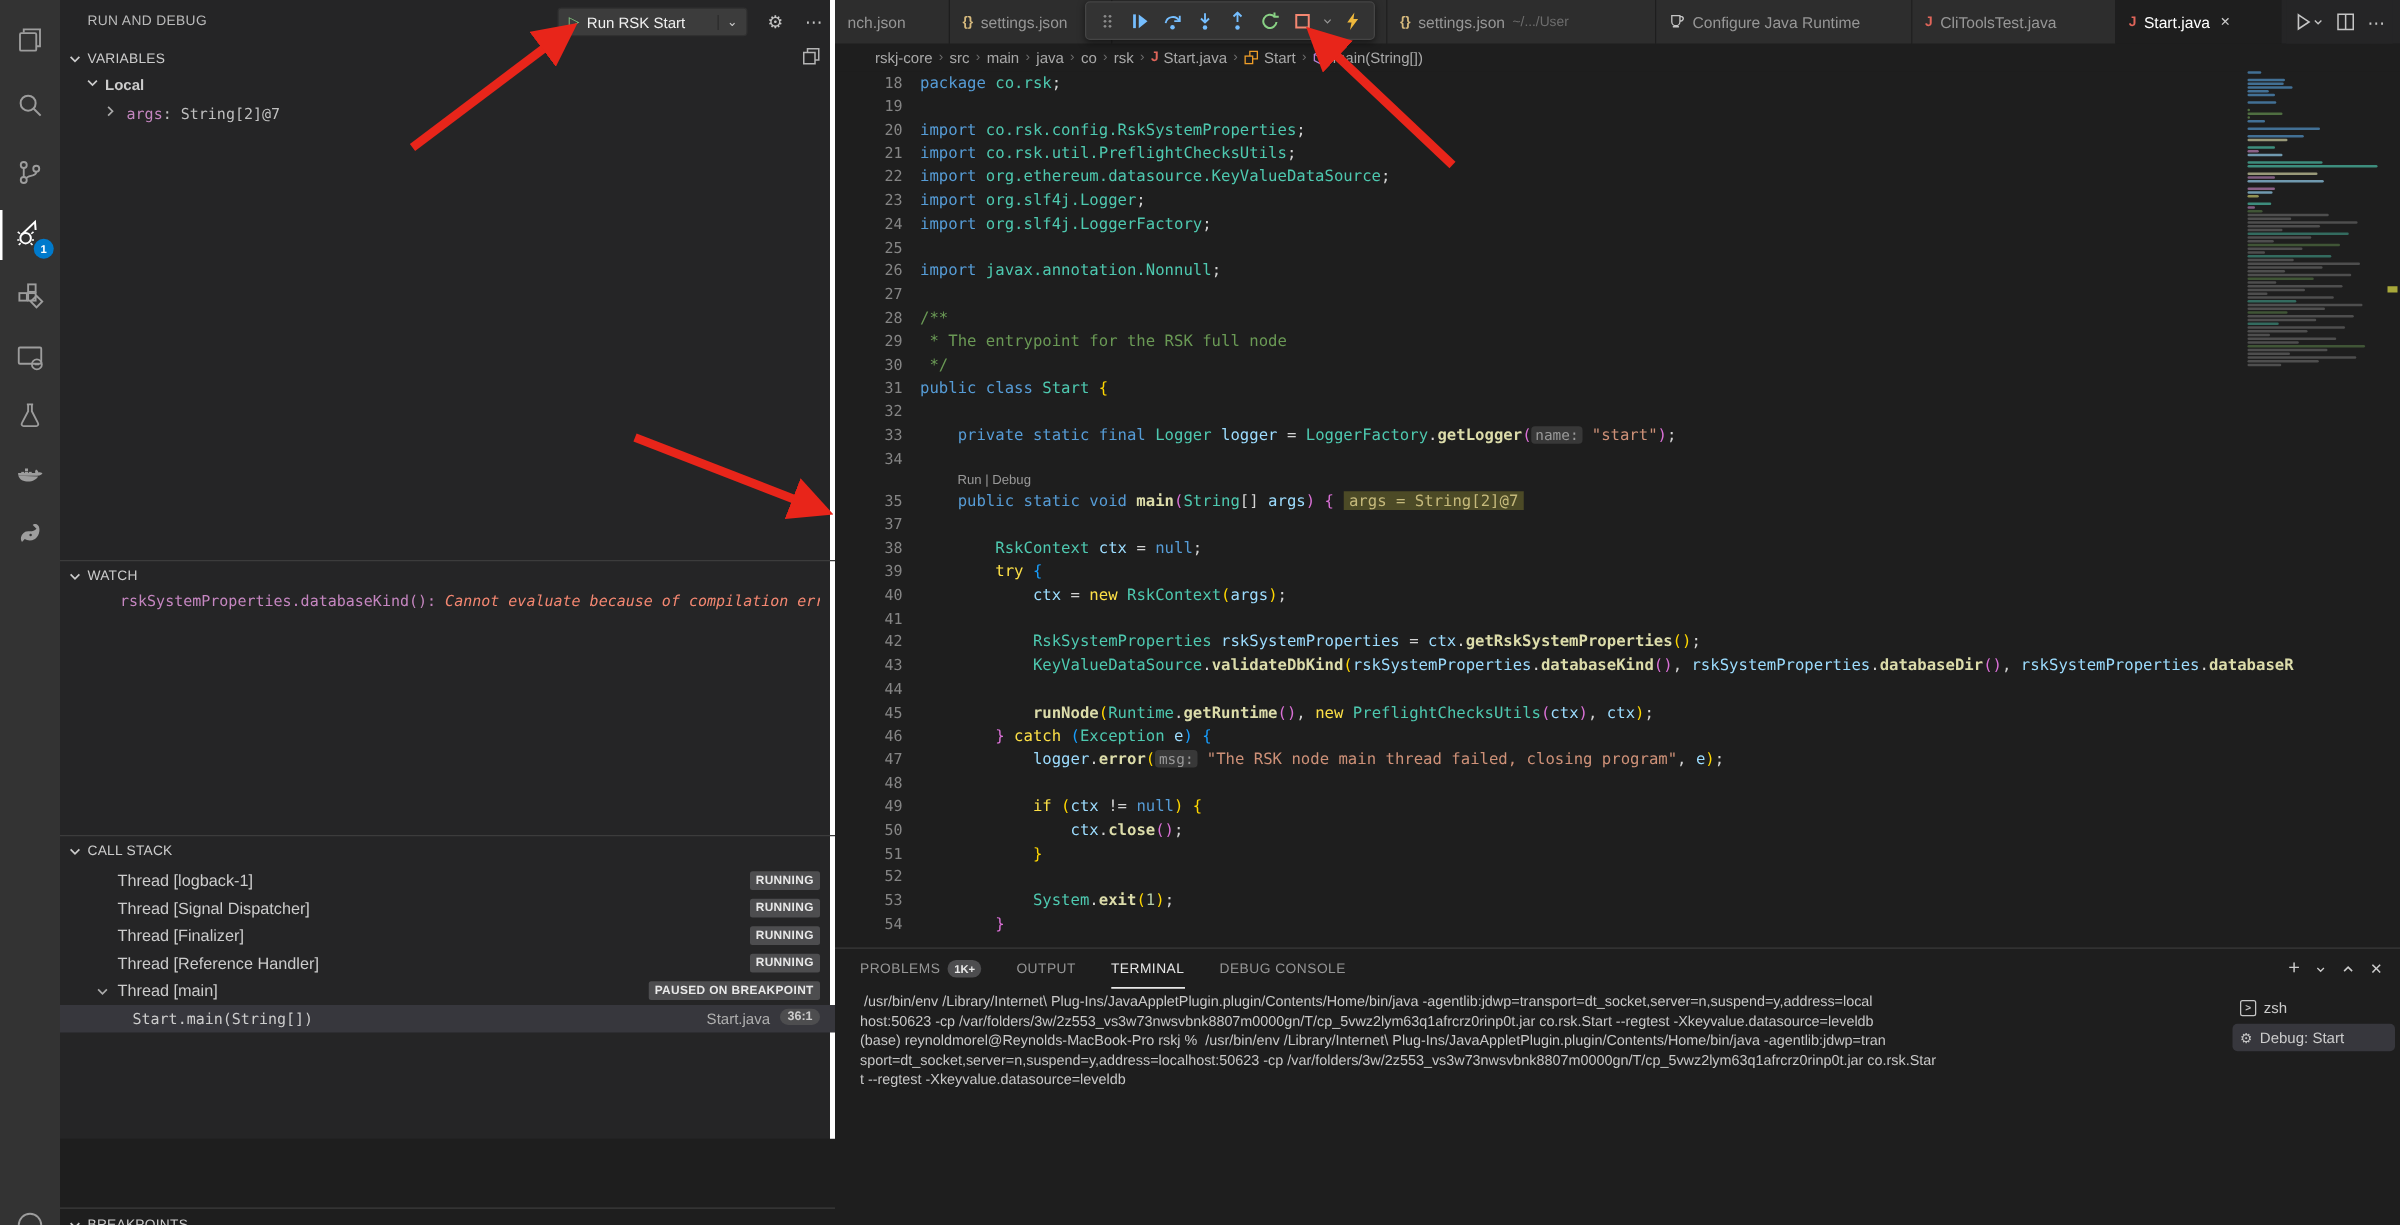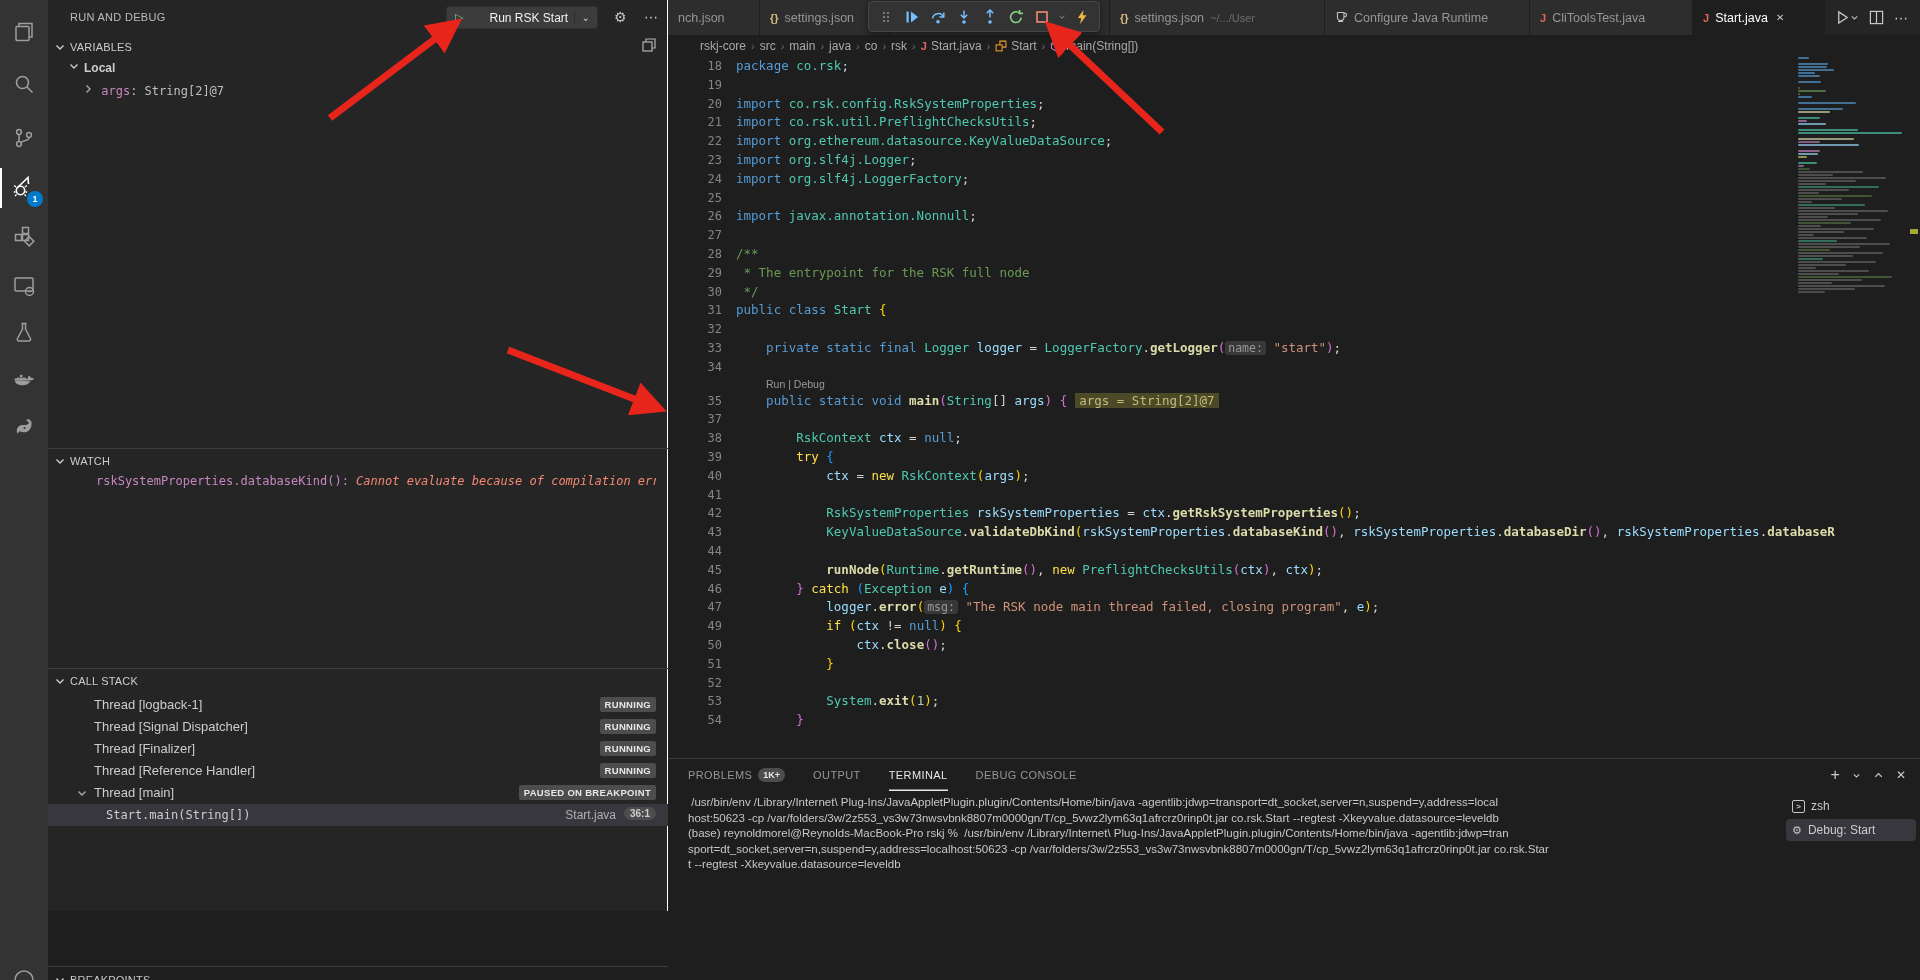--- a/index.html
+++ b/index.html
@@ -9,26 +9,26 @@
 
   
   .activitybar { position:absolute; left:0; top:0; width:48px; height:980px; background:#333333; z-index:5; }
   .ab-item { position:absolute; left:0; width:48px; height:48px; display:flex; align-items:center; justify-content:center; color:#9d9d9d; cursor:pointer; }
   .ab-item.active { color:#ffffff; }
   .ab-item.active::before { content:""; position:absolute; left:0; top:4px; width:2px; height:40px; background:#ffffff; }
   .ab-badge { position:absolute; right:5px; bottom:5px; width:16px; height:16px; border-radius:50%; background:#007acc; color:#fff; font-size:9px; line-height:16px; text-align:center; font-weight:bold; }
   .ab-item svg { width:24px; height:24px; }
 
   
-  .sidebar { position:absolute; left:48px; top:0; width:620px; height:911px; background:#252526; z-index:4; border-right:1px solid #ffffff; }
+  .sidebar { position:absolute; left:48px; top:0; width:620px; height:911px; background:#252526; z-index:4; border-right:4px solid #ffffff; }
   .sb-header { position:absolute; left:0; top:0; width:100%; height:35px; }
   .sb-title { position:absolute; left:22px; top:11px; font-size:11px; color:#bbbbbb; letter-spacing:.3px; }
   .run-btn { position:absolute; left:398px; top:6px; width:152px; height:23px; background:#3c3c3c; border:1px solid #303030; border-radius:3px; display:flex; align-items:center; cursor:pointer; }
   .run-btn .play { color:#89d185; font-size:11px; margin:0 6px 0 8px; }
-  .run-btn .lbl { font-size:12px; color:#f0f0f0; flex:1;margin-left:20px; }
+  .run-btn .lbl { font-size:12px; color:#f0f0f0; flex:1; }
   .run-btn .chev { color:#cccccc; font-size:10px; padding:0 7px; border-left:1px solid #2a2a2a; }
   .sb-iconbtn { position:absolute; top:9px; color:#c5c5c5; font-size:14px; cursor:pointer; }
   .sb-subicon { position:absolute; left:594px; top:38px; color:#b4b4b4; cursor:pointer; }
   .sec-head { position:absolute; left:0; width:100%; height:20px; font-size:11px; font-weight:normal; color:#cccccc; letter-spacing:.2px; cursor:pointer; }
   .sec-head .tw { position:absolute; left:6px; top:3px; }
   .sec-head .tx { position:absolute; left:22px; top:3px; }
   .twsvg { width:12px; height:12px; stroke:#cccccc; fill:none; stroke-width:1.4; }
   .divider { position:absolute; left:0; width:620px; height:1px; background:#3c3c3c; }
   .mono { font-family:"DejaVu Sans Mono", monospace; }
   .var-local { position:absolute; left:20px; top:60px; font-size:12px; font-weight:bold; color:#cccccc; cursor:pointer; }
@@ -440,20 +440,21 @@
         <div class="code-line"><span class="ln">38</span><span class="lc"><span class="tk-type">        RskContext </span><span class="tk-v">ctx </span><span class="tk-p">= </span><span class="tk-kw">null</span><span class="tk-p">;</span></span></div>
         <div class="code-line"><span class="ln">39</span><span class="lc"><span class="tk-ctrl">        try </span><span class="tk-b3">{</span></span></div>
         <div class="code-line"><span class="ln">40</span><span class="lc"><span class="tk-v">            ctx </span><span class="tk-p">= </span><span class="tk-ctrl">new </span><span class="tk-type">RskContext</span><span class="tk-b1">(</span><span class="tk-v">args</span><span class="tk-b1">)</span><span class="tk-p">;</span></span></div>
         <div class="code-line"><span class="ln">41</span><span class="lc"></span></div>
         <div class="code-line"><span class="ln">42</span><span class="lc"><span class="tk-type">            RskSystemProperties </span><span class="tk-v">rskSystemProperties </span><span class="tk-p">= </span><span class="tk-v">ctx</span><span class="tk-p">.</span><span class="tk-m">getRskSystemProperties</span><span class="tk-b1">()</span><span class="tk-p">;</span></span></div>
         <div class="code-line"><span class="ln">43</span><span class="lc"><span class="tk-type">            KeyValueDataSource</span><span class="tk-p">.</span><span class="tk-m">validateDbKind</span><span class="tk-b1">(</span><span class="tk-v">rskSystemProperties</span><span class="tk-p">.</span><span class="tk-m">databaseKind</span><span class="tk-b2">()</span><span class="tk-p">, </span><span class="tk-v">rskSystemProperties</span><span class="tk-p">.</span><span class="tk-m">databaseDir</span><span class="tk-b2">()</span><span class="tk-p">, </span><span class="tk-v">rskSystemProperties</span><span class="tk-p">.</span><span class="tk-m">databaseR</span></span></div>
         <div class="code-line"><span class="ln">44</span><span class="lc"></span></div>
         <div class="code-line"><span class="ln">45</span><span class="lc"><span class="tk-m">            runNode</span><span class="tk-b1">(</span><span class="tk-type">Runtime</span><span class="tk-p">.</span><span class="tk-m">getRuntime</span><span class="tk-b2">()</span><span class="tk-p">, </span><span class="tk-ctrl">new </span><span class="tk-type">PreflightChecksUtils</span><span class="tk-b2">(</span><span class="tk-v">ctx</span><span class="tk-b2">)</span><span class="tk-p">, </span><span class="tk-v">ctx</span><span class="tk-b1">)</span><span class="tk-p">;</span></span></div>
         <div class="code-line"><span class="ln">46</span><span class="lc"><span class="tk-b2">        } </span><span class="tk-ctrl">catch </span><span class="tk-b3">(</span><span class="tk-type">Exception </span><span class="tk-v">e</span><span class="tk-b3">) </span><span class="tk-b3">{</span></span></div>
         <div class="code-line"><span class="ln">47</span><span class="lc"><span class="tk-v">            logger</span><span class="tk-p">.</span><span class="tk-m">error</span><span class="tk-b1">(</span><span class="tk-hint">msg:</span><span class="tk-s"> "The RSK node main thread failed, closing program"</span><span class="tk-p">, </span><span class="tk-v">e</span><span class="tk-b1">)</span><span class="tk-p">;</span></span></div>
+        <div class="code-line"><span class="ln">48</span><span class="lc"></span></div>
         <div class="code-line"><span class="ln">49</span><span class="lc"><span class="tk-ctrl">            if </span><span class="tk-b1">(</span><span class="tk-v">ctx </span><span class="tk-p">!= </span><span class="tk-kw">null</span><span class="tk-b1">) </span><span class="tk-b1">{</span></span></div>
         <div class="code-line"><span class="ln">50</span><span class="lc"><span class="tk-v">                ctx</span><span class="tk-p">.</span><span class="tk-m">close</span><span class="tk-b2">()</span><span class="tk-p">;</span></span></div>
         <div class="code-line"><span class="ln">51</span><span class="lc"><span class="tk-b1">            }</span></span></div>
         <div class="code-line"><span class="ln">52</span><span class="lc"></span></div>
         <div class="code-line"><span class="ln">53</span><span class="lc"><span class="tk-type">            System</span><span class="tk-p">.</span><span class="tk-m">exit</span><span class="tk-b1">(</span><span class="tk-num">1</span><span class="tk-b1">)</span><span class="tk-p">;</span></span></div>
         <div class="code-line"><span class="ln">54</span><span class="lc"><span class="tk-b2">        }</span></span></div>
       </div>
     <div class="minimap" id="minimap">
         <div class="mm-bar" style="width: 10.8px; background: rgb(86, 156, 214); opacity: 0.65;"></div>
         <div class="mm-bar" style="width: 0px; background: transparent; opacity: 0.65;"></div>

